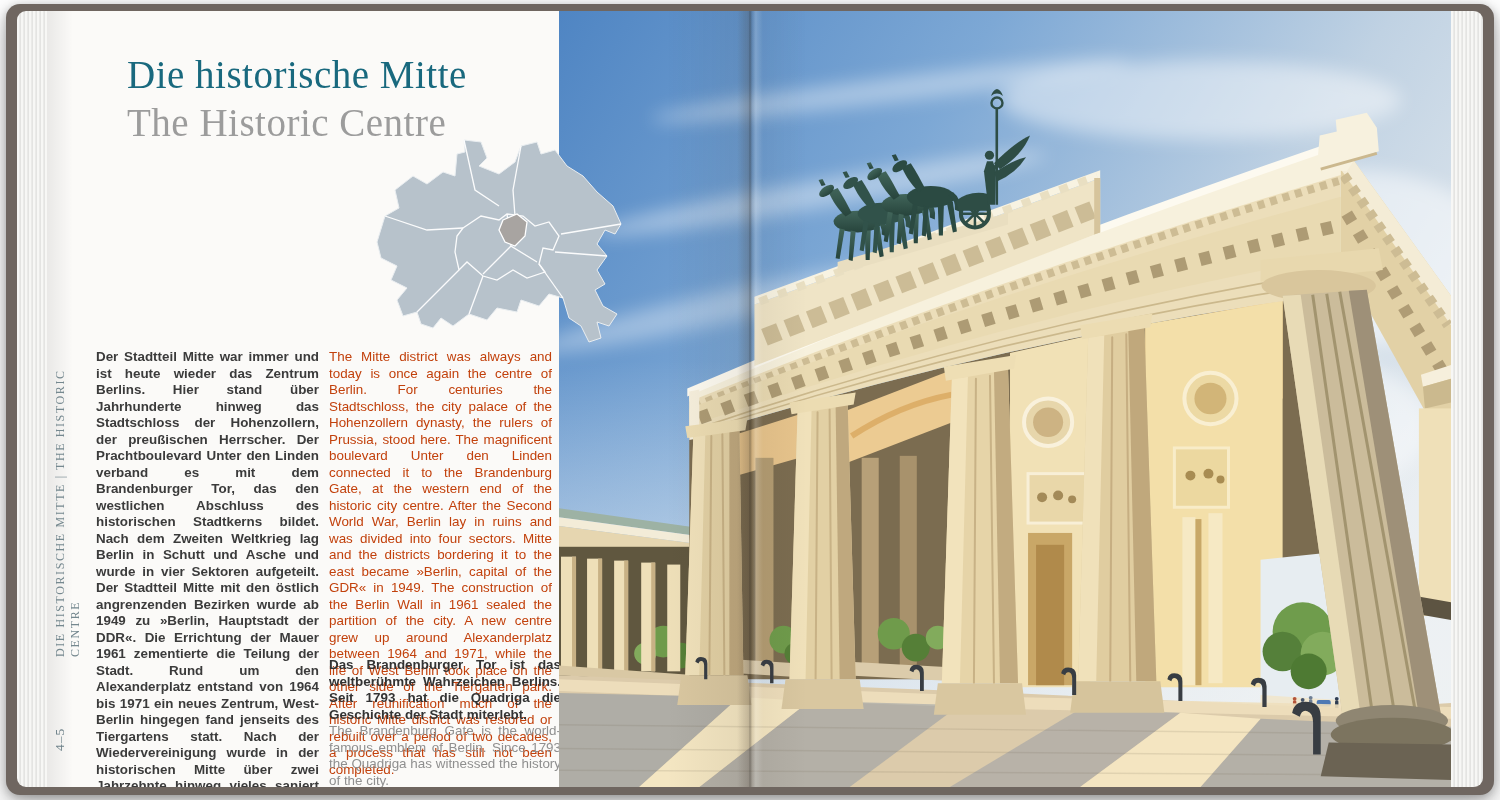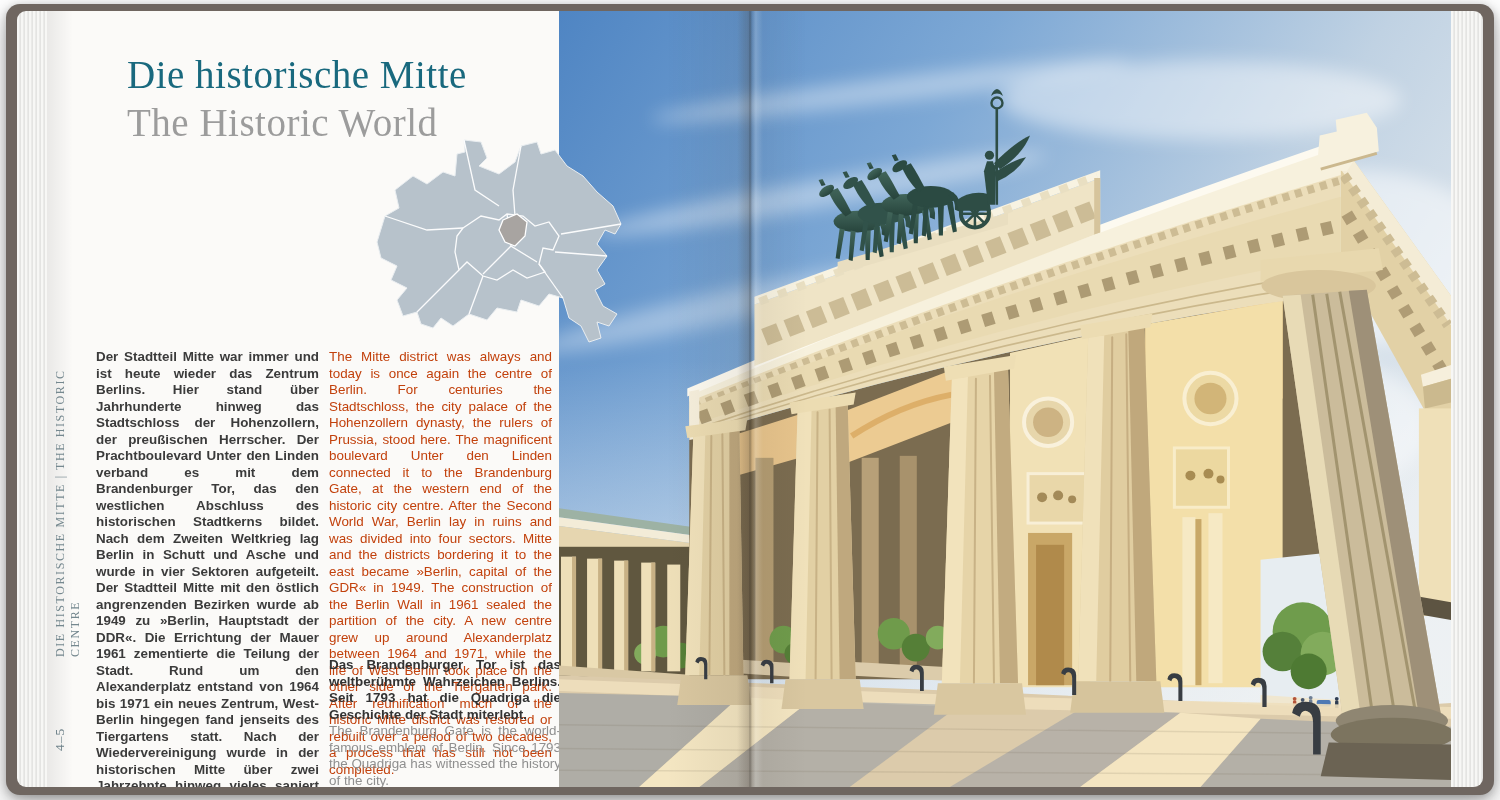--- a/index.html
+++ b/index.html
@@ -340,21 +340,21 @@
             <use href="#bollard" transform="translate(760,752) scale(1.9)"></use>
           </g>
         </svg>
       </div>
 
       <div class="gutter-soft"></div>
       <div class="gutter"></div>
 
       <div class="titleblock">
         <div class="title-de">Die historische Mitte</div>
-        <div class="title-en">The Historic World</div>
+        <div class="title-en">The Historic Centre</div>
       </div>
 
       <div class="vert rail">DIE HISTORISCHE MITTE | THE HISTORIC CENTRE</div>
       <div class="vert pagenum">4–5</div>
 
       <div class="col de">Der Stadtteil Mitte war immer und ist heute wieder das Zentrum Berlins. Hier stand über Jahrhunderte hinweg das Stadtschloss der Hohenzollern, der preußischen Herrscher. Der Prachtboulevard Unter den Linden verband es mit dem Brandenburger Tor, das den westlichen Abschluss des historischen Stadtkerns bildet. Nach dem Zweiten Weltkrieg lag Berlin in Schutt und Asche und wurde in vier Sektoren aufgeteilt. Der Stadtteil Mitte mit den östlich angrenzenden Bezirken wurde ab 1949 zu »Berlin, Hauptstadt der DDR«. Die Errichtung der Mauer 1961 zementierte die Teilung der Stadt. Rund um den Alexanderplatz entstand von 1964 bis 1971 ein neues Zentrum, West-Berlin hingegen fand jenseits des Tiergartens statt. Nach der Wiedervereinigung wurde in der historischen Mitte über zwei Jahrzehnte hinweg vieles saniert oder wiederaufgebaut, ein Prozess, der immer noch nicht abgeschlossen ist.</div>
       <div class="col en">The Mitte district was always and today is once again the centre of Berlin. For centuries the Stadtschloss, the city palace of the Hohenzollern dynasty, the rulers of Prussia, stood here. The magnificent boulevard Unter den Linden connected it to the Brandenburg Gate, at the western end of the historic city centre. After the Second World War, Berlin lay in ruins and was divided into four sectors. Mitte and the districts bordering it to the east became »Berlin, capital of the GDR« in 1949. The construction of the Berlin Wall in 1961 sealed the partition of the city. A new centre grew up around Alexanderplatz between 1964 and 1971, while the life of West Berlin took place on the other side of the Tiergarten park. After reunification much of the historic Mitte district was restored or rebuilt over a period of two decades, a process that has still not been completed.</div>
 
       <div class="caption de">
         <span>Das Brandenburger Tor ist das weltberühmte Wahrzeichen Berlins. Seit 1793 hat die Quadriga die Geschichte der Stadt miterlebt.</span>

